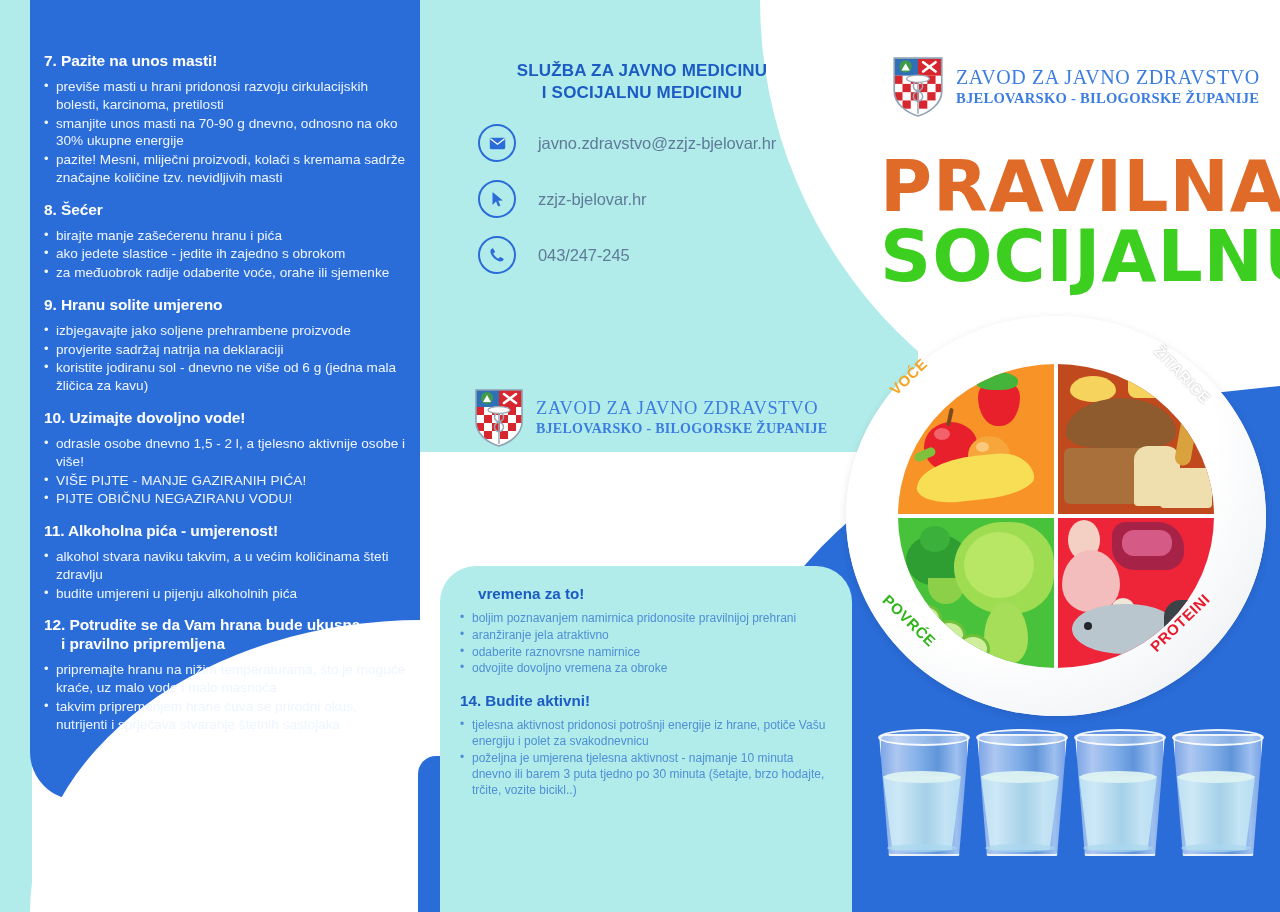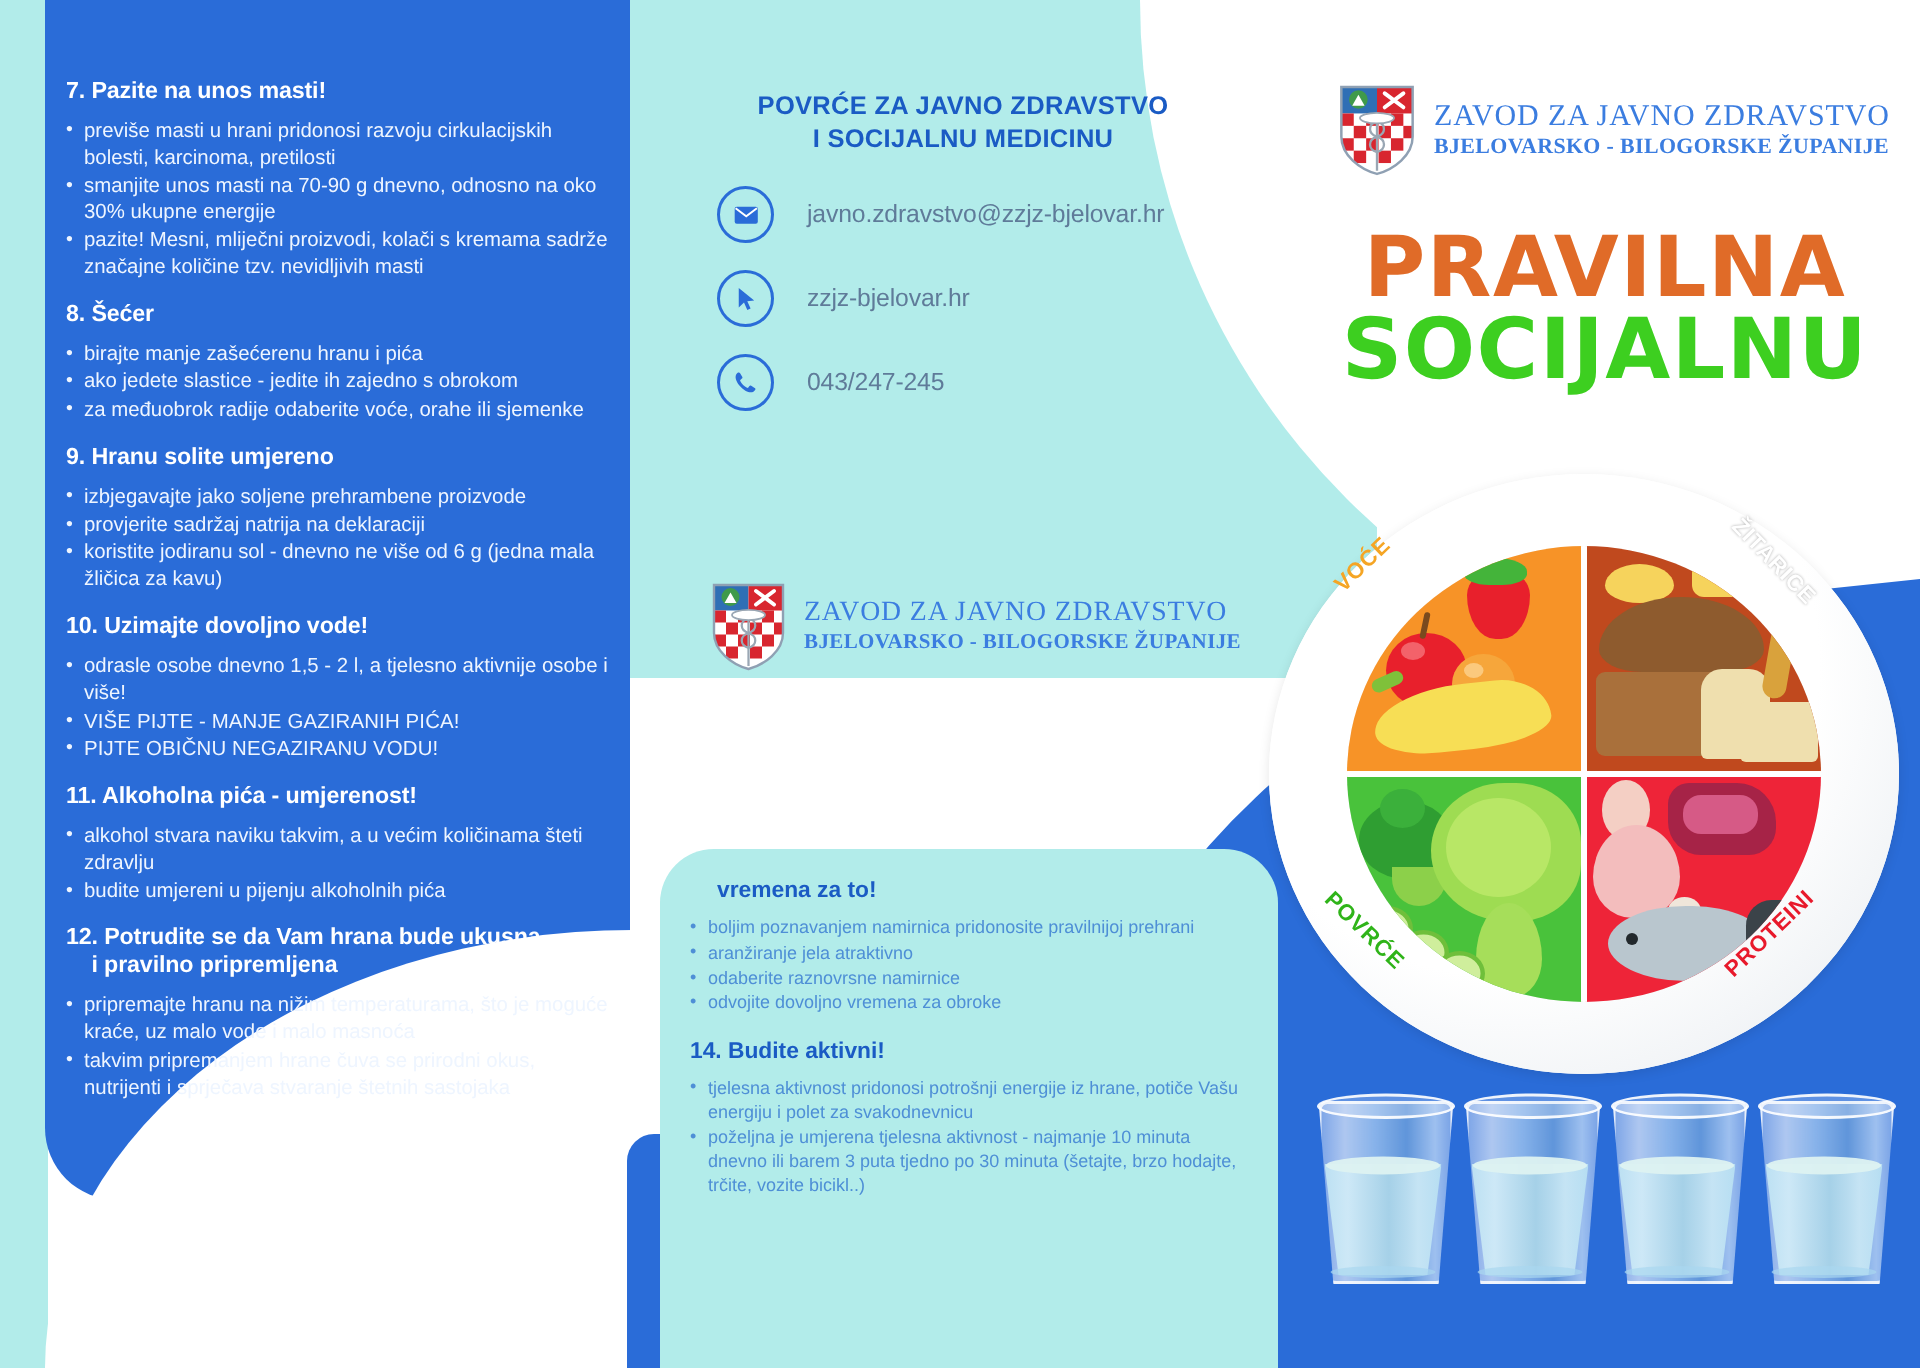--- a/index.html
+++ b/index.html
@@ -69,21 +69,21 @@
   .card-h{color:#1a5bc4;font-size:15.2px;font-weight:bold;line-height:1.25;margin:0 0 8px 0;}
   .card-h .l2{display:block;padding-left:18px;}
   ul.bul2{list-style:none;margin:0 0 14px 0;padding:0;}
   ul.bul2 li{position:relative;padding-left:12px;font-size:12px;line-height:1.32;
       color:#4e8fd6;margin-bottom:1px;}
   ul.bul2 li:before{content:"•";position:absolute;left:0;top:-1px;color:#4e8fd6;}
 
   
   .big-title{position:absolute;left:880px;top:152px;width:380px;text-align:center;
       font-family:"DejaVu Sans", sans-serif;font-weight:bold;
-      font-size:56px;line-height:0.98;letter-spacing:1px;}
+      font-size:71px;line-height:0.98;letter-spacing:1px;}
   .big-title .w1{display:block;color:#E06B28;}
   .big-title .w2{display:block;color:#3DCF20;}
 
   
   .plate-wrap{position:absolute;left:846px;top:316px;width:420px;height:400px;}
   .plate-rim{position:absolute;left:0;top:0;width:420px;height:400px;border-radius:50%;
       background:radial-gradient(circle at 38% 32%, #ffffff 55%, #e4e9ee 100%);
       box-shadow:0 2px 8px rgba(0,0,0,0.10);}
   .plate-inner{position:absolute;left:52px;top:48px;width:316px;height:304px;border-radius:50%;
       overflow:hidden;background:#fff;box-shadow:inset 0 0 6px rgba(0,0,0,0.10);}
@@ -197,21 +197,21 @@
       <span>12. Potrudite se da Vam hrana bude ukusna</span>
       <span class="l2">i pravilno pripremljena</span>
     </h3>
     <ul class="bul">
       <li>pripremajte hranu na nižim temperaturama, što je moguće kraće, uz malo vode i malo masnoća</li>
       <li>takvim pripremanjem hrane čuva se prirodni okus, nutrijenti i sprječava stvaranje štetnih sastojaka</li>
     </ul>
   </div>
 
   <div class="mid-title">
-    <div>POVRĆE ZA JAVNO ZDRAVSTVO</div>
+    <div>SLUŽBA ZA JAVNO MEDICINU</div>
     <div>I SOCIJALNU MEDICINU</div>
   </div>
 
   <div class="contact-list">
     <div class="contact-row">
       <span class="cic">
         <svg width="17" height="13" viewBox="0 0 17 13">
           <rect x="0.8" y="0.8" width="15.4" height="11.4" rx="1.4" fill="#2A6CD8"></rect>
           <path d="M1.4 1.8 L8.5 7.2 L15.6 1.8" fill="none" stroke="#ffffff" stroke-width="1.3"></path>
         </svg>

